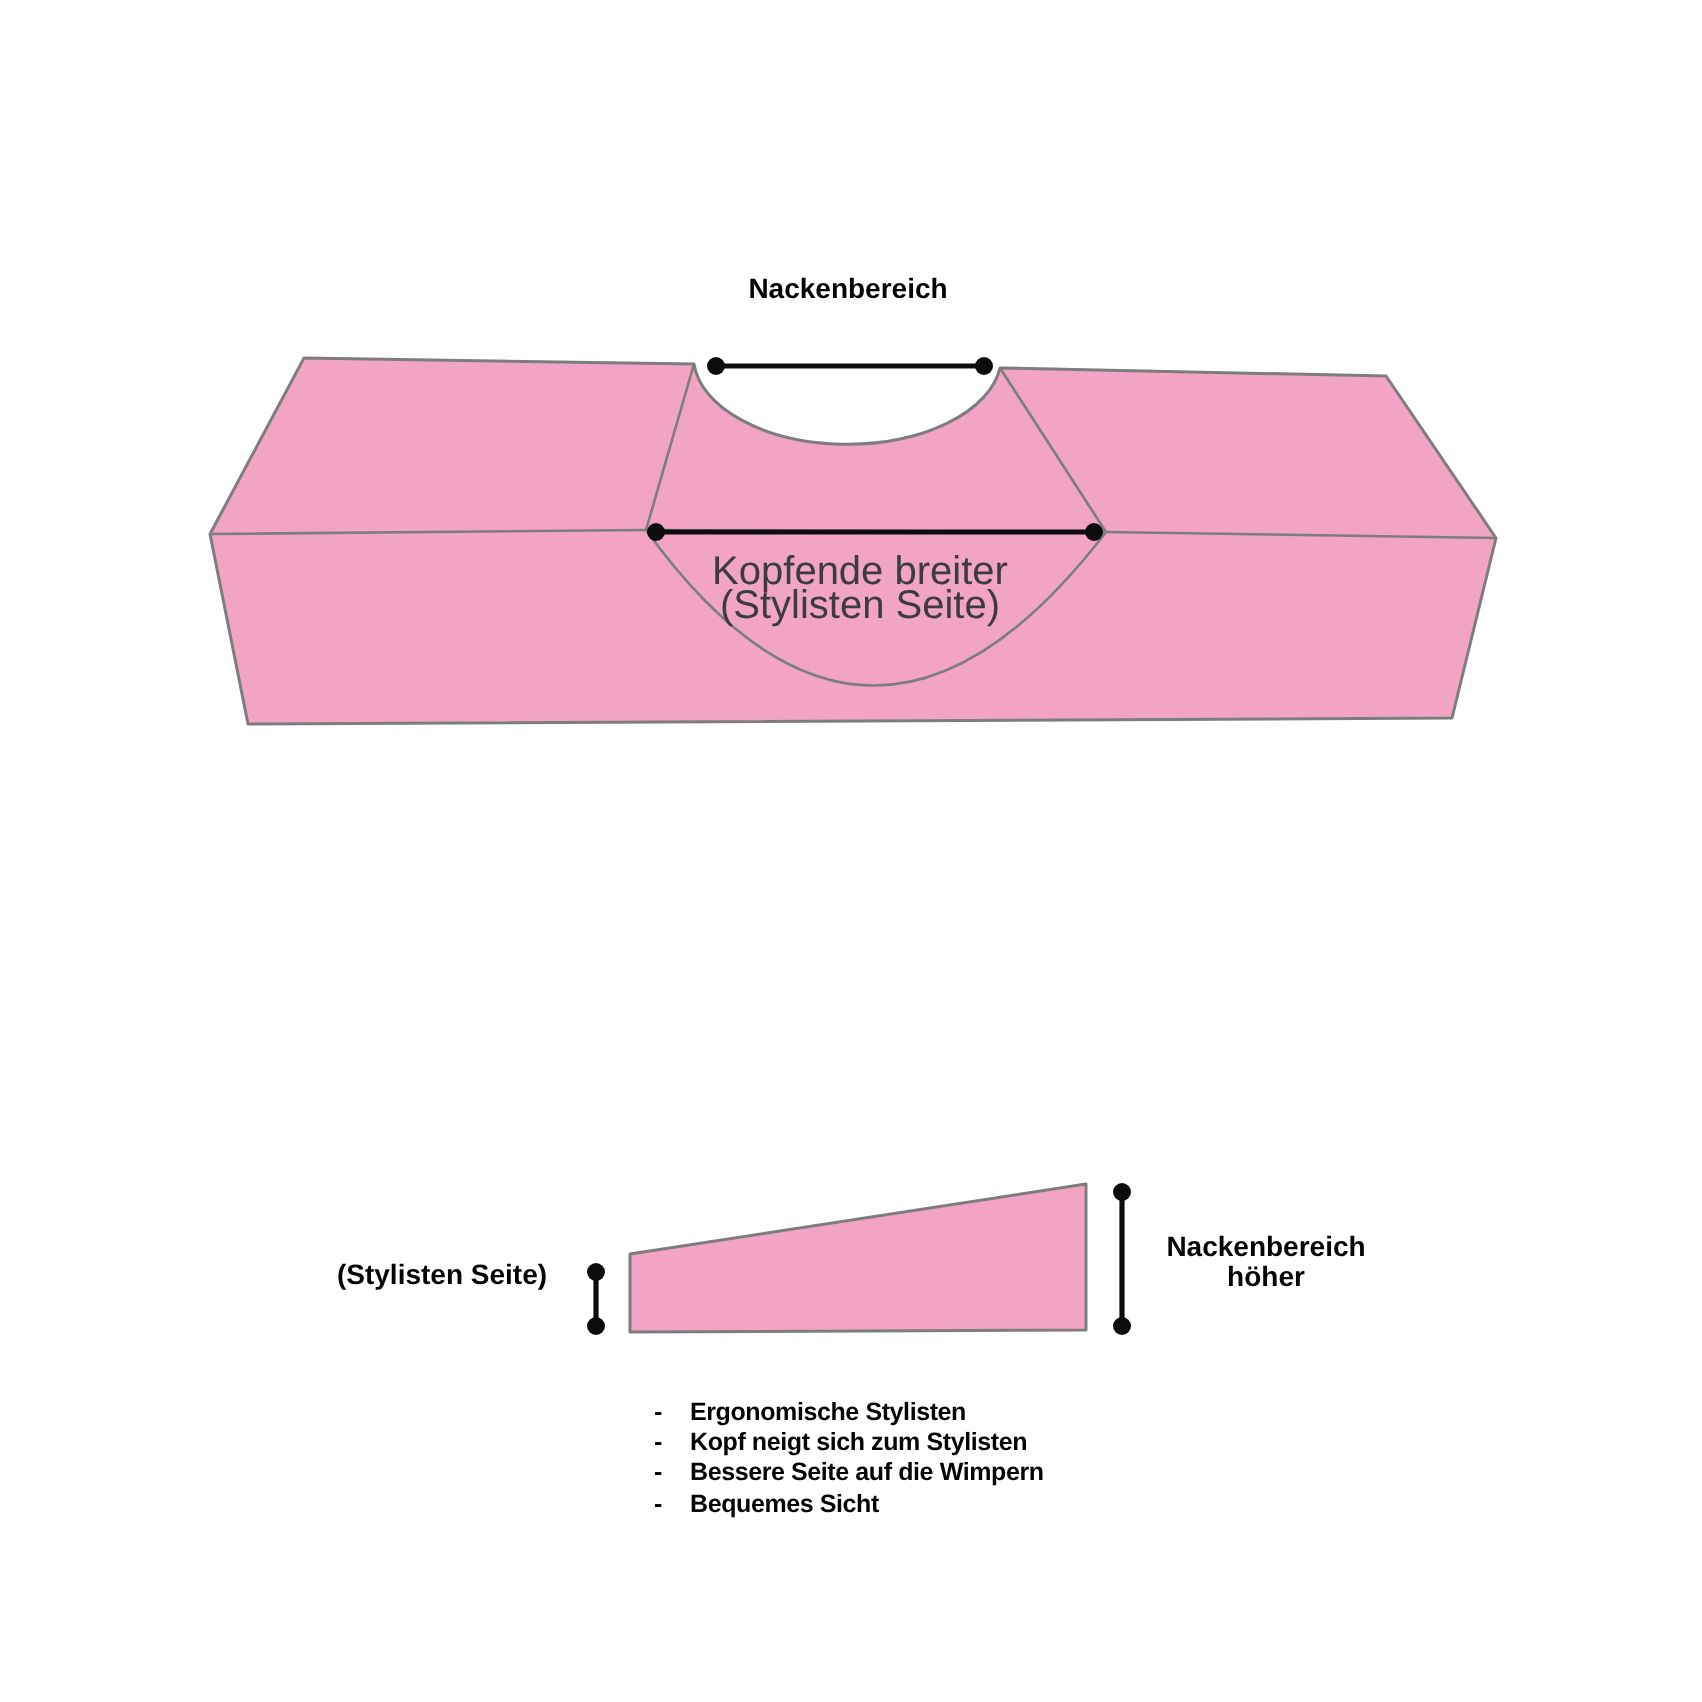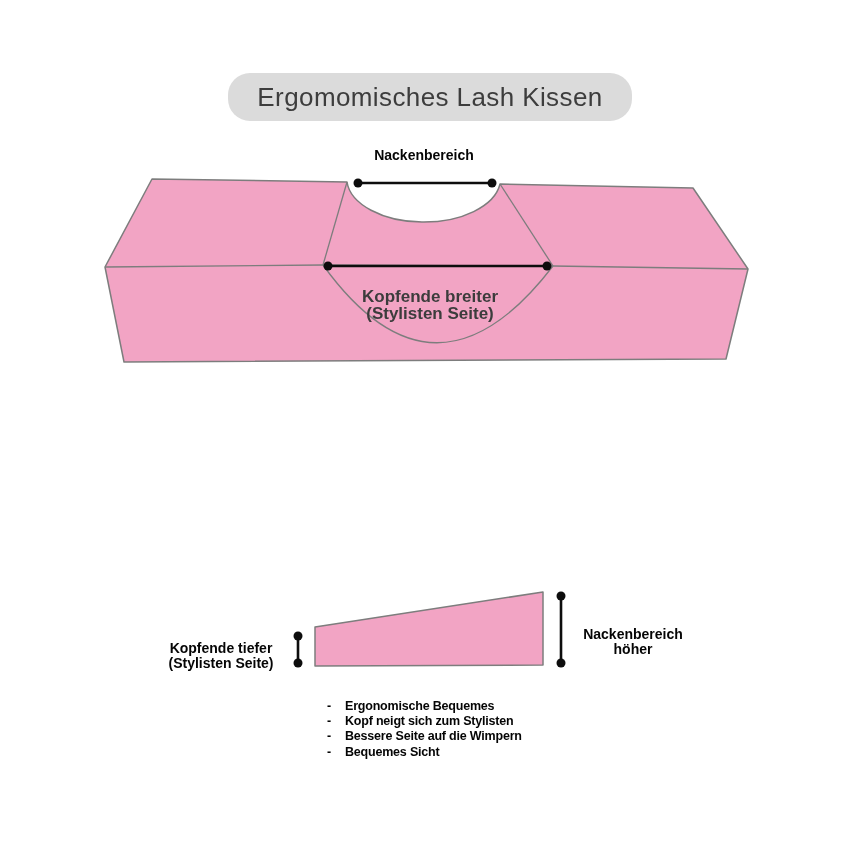--- a/index.html
+++ b/index.html
@@ -32,25 +32,25 @@
     align-items: center;
     justify-content: center;
     color: #3d3d3d;
     font-size: 26px;
     letter-spacing: 0.4px;
     white-space: nowrap;
   }
   .banner-1 { left: 228px; top: 73px; height: 48px; }
   .banner-2 { left: 226px; top: 501px; height: 51px; }
 
-  .label { position: absolute; text-align: center; white-space: nowrap; margin-top: 11px; }
+  .label { position: absolute; text-align: center; white-space: nowrap; }
   .label-bold { font-weight: bold; color: #050505; }
 
   .neck-narrow-label { left: 324px; top: 136px; width: 200px; font-size: 14px; line-height: 16px; }
-  .head-wide-label   { left: 330px; top: 278px; width: 200px; font-size: 17px; line-height: 16.5px; color: #3c3c3c; font-weight: bold; text-align: center; }
+  .head-wide-label   { left: 330px; top: 278px; width: 200px; font-size: 20px; line-height: 16.5px; color: #3c3c3c; font-weight: normal; text-align: center; }
   .head-deep-label   { left: 121px; top: 630px; width: 200px; font-size: 14px; line-height: 14.5px; }
   .neck-high-label   { left: 533px; top: 616px; width: 200px; font-size: 14px; line-height: 15px; }
 
   .benefits {
     position: absolute;
     left: 327px; top: 699px;
     list-style: none;
     font-size: 12.5px;
     font-weight: bold;
     color: #050505;
@@ -92,45 +92,41 @@
         <circle class="measure-dot" cx="298" cy="663" r="4.5"></circle>
       </g>
       <g>
         <line class="measure-line" x1="561" y1="596" x2="561" y2="663"></line>
         <circle class="measure-dot" cx="561" cy="596" r="4.5"></circle>
         <circle class="measure-dot" cx="561" cy="663" r="4.5"></circle>
       </g>
     </g>
   </svg>
 
-  <div class="banner banner-1">
-    <span>Ergomomisches Lash Kissen</span>
-  </div>
 
   <div class="label label-bold neck-narrow-label">
     <div>Nackenbereich</div>
   </div>
   <div class="label head-wide-label">
     <div>Kopfende breiter</div>
     <div>(Stylisten Seite)</div>
   </div>
 
   <div class="label label-bold head-deep-label">
-    <div>Kopfende tiefer</div>
     <div>(Stylisten Seite)</div>
   </div>
   <div class="label label-bold neck-high-label">
     <div>Nackenbereich</div>
     <div>höher</div>
   </div>
 
   <ul class="benefits">
     <li>
       <span class="dash">-</span>
-      <span>Ergonomische Bequemes</span>
+      <span>Ergonomische Stylisten</span>
     </li>
     <li>
       <span class="dash">-</span>
       <span>Kopf neigt sich zum Stylisten</span>
     </li>
     <li>
       <span class="dash">-</span>
       <span>Bessere Seite auf die Wimpern</span>
     </li>
     <li>

